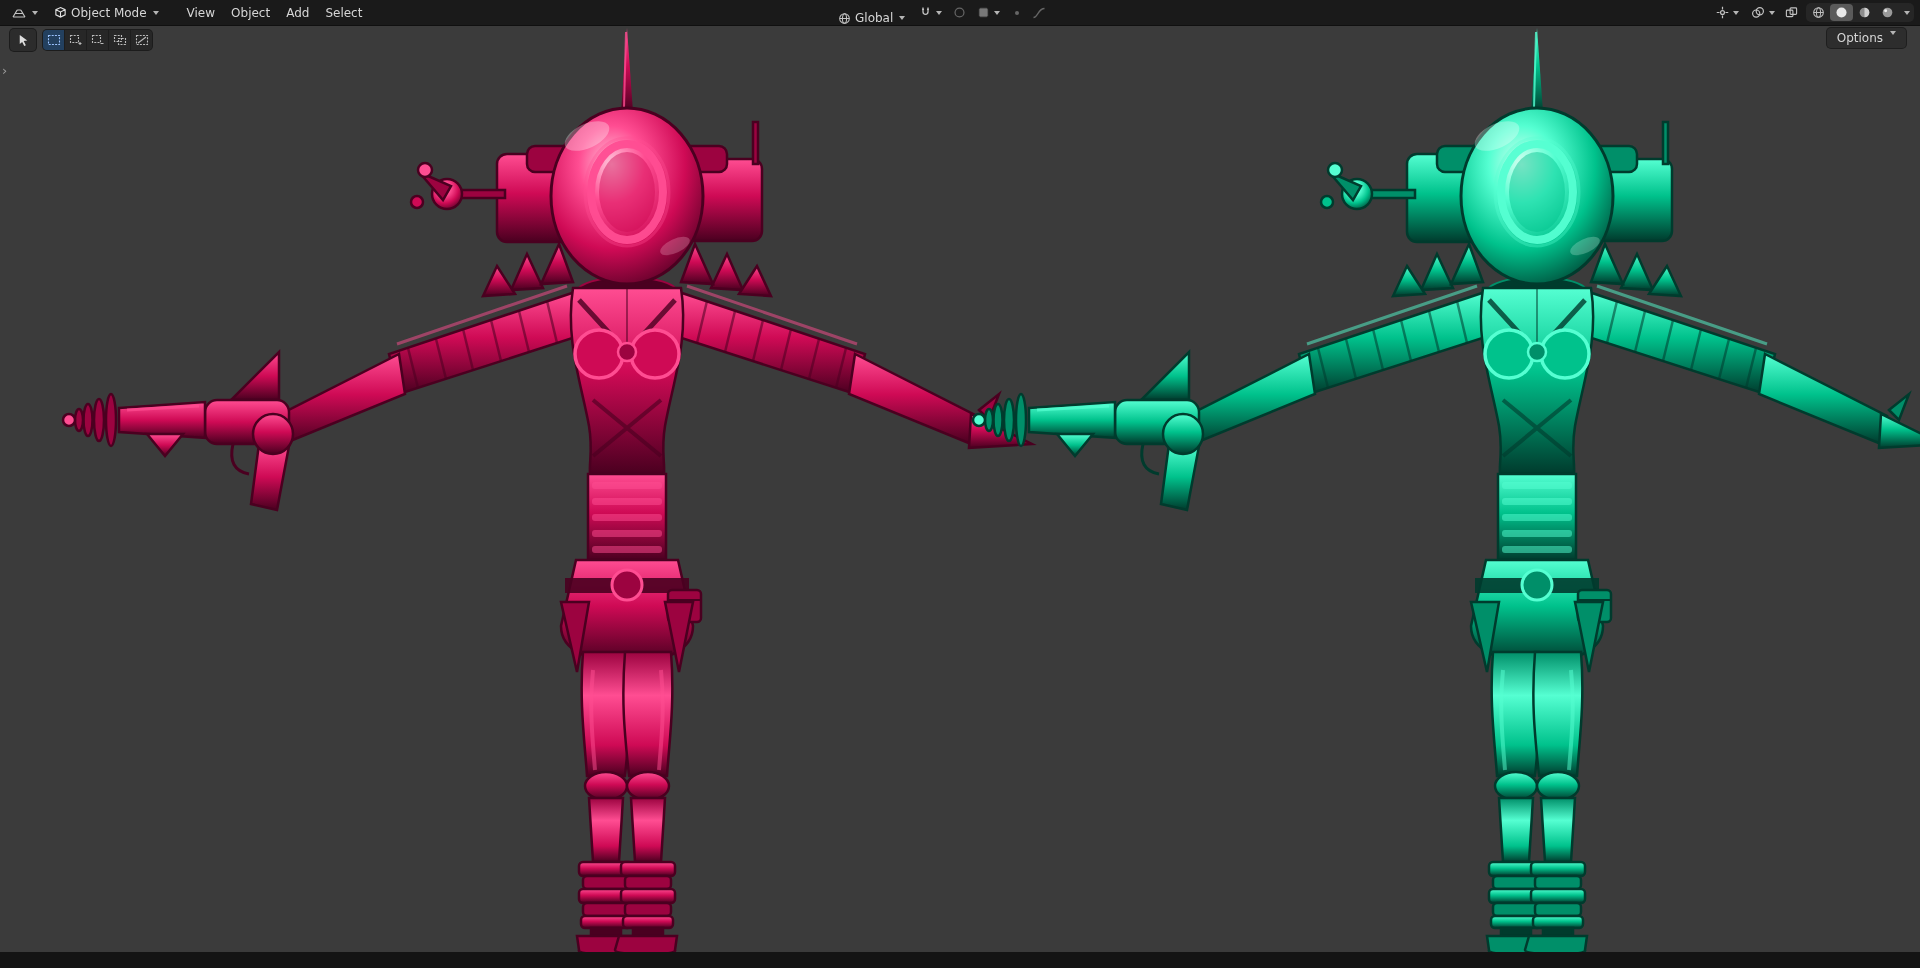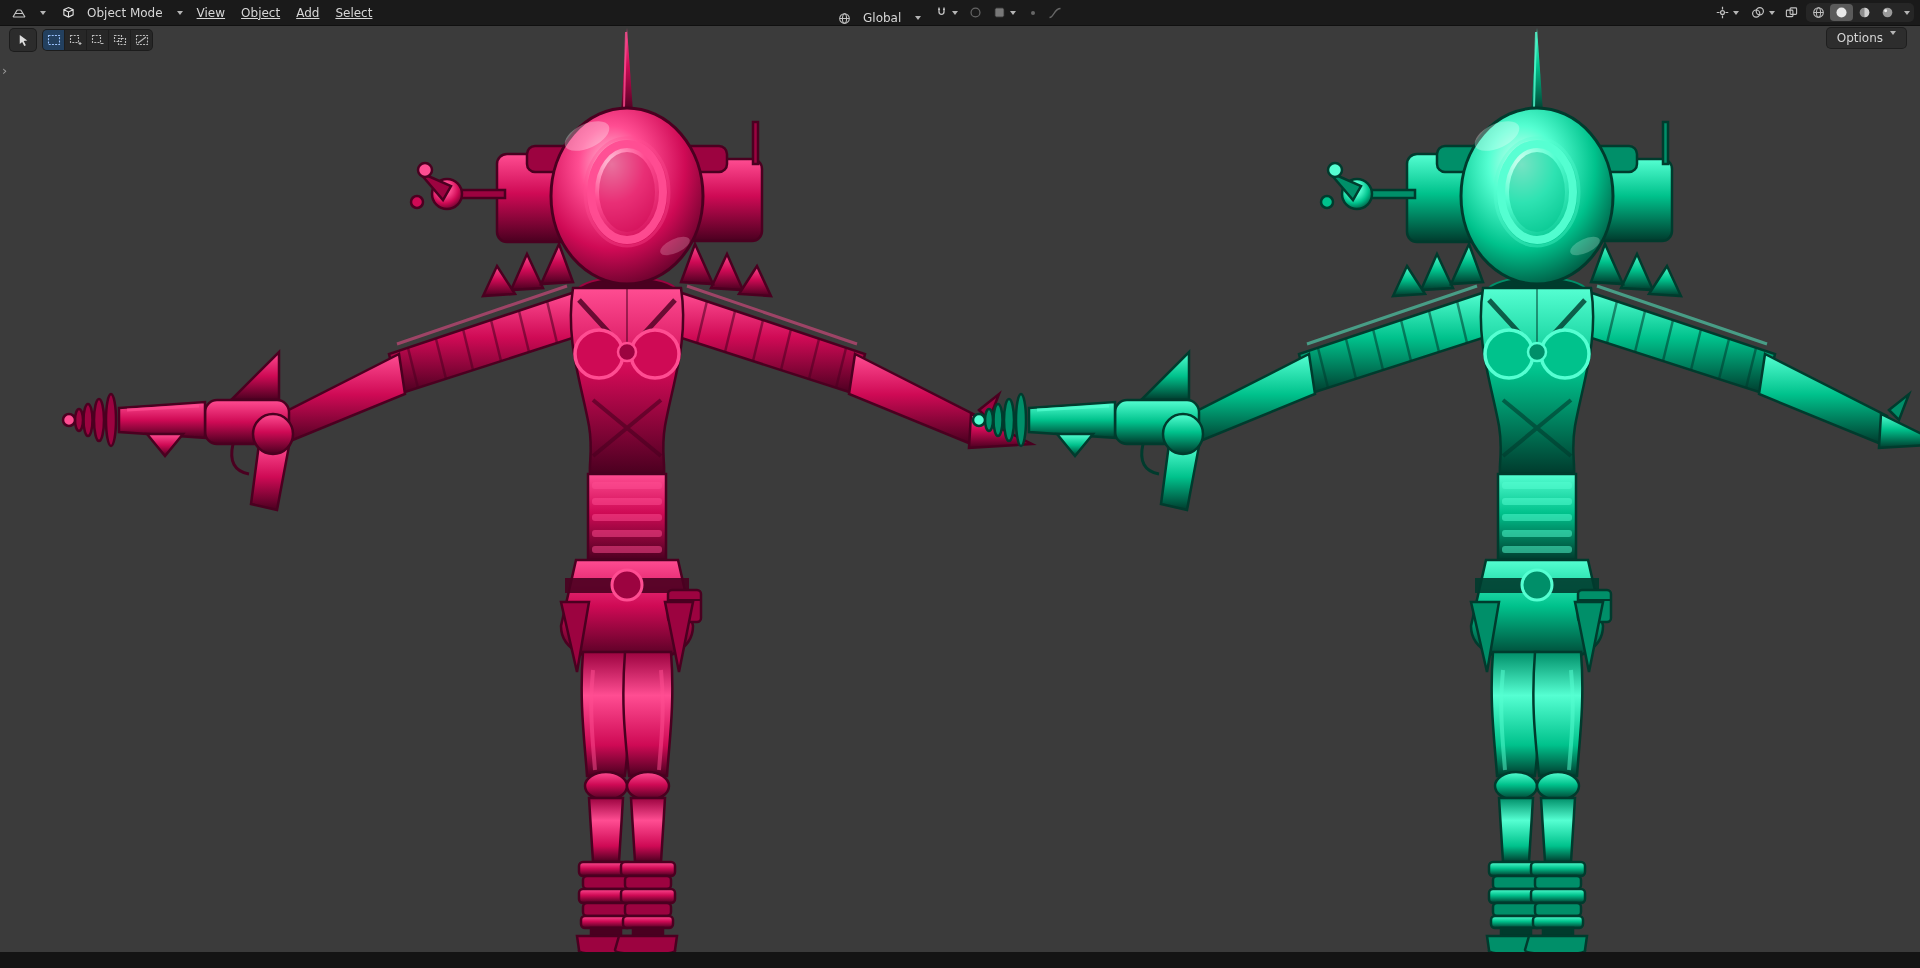--- a/index.html
+++ b/index.html
@@ -4,21 +4,21 @@
 <style>
   html,body{margin:0;padding:0;width:1920px;height:968px;overflow:hidden;
     background:#3b3b3b;font-family:"DejaVu Sans","Liberation Sans",sans-serif;
     font-size:12px;color:#d6d6d6;-webkit-font-smoothing:antialiased;}
   .app{position:relative;width:1920px;height:968px;}
 
   
   header{position:absolute;top:0;left:0;right:0;height:25px;
     background:var(--header-bg,#1a1a1a);display:flex;align-items:center;
     padding-left:6px;border-bottom:1px solid #101010;z-index:30;}
-  .hbtn{display:flex;align-items:center;gap:12px;padding:2px 6px;border-radius:4px;white-space:nowrap;}
+  .hbtn{display:flex;align-items:center;gap:4px;padding:2px 6px;border-radius:4px;white-space:nowrap;}
   .menu{padding:3px 8px;border-radius:4px;cursor:default;}
   .chev{width:0;height:0;border-left:3.5px solid transparent;border-right:3.5px solid transparent;
     border-top:4.5px solid #b5b5b5;display:inline-block;margin-left:2px;}
   .dim{opacity:.45;}
   .icon{display:inline-flex;align-items:center;}
   .icon svg{display:block;}
   .center-cluster{position:absolute;left:835px;top:0;height:25px;display:flex;align-items:center;gap:9px;}
   .right-cluster{position:absolute;right:6px;top:0;height:25px;display:flex;align-items:center;gap:8px;}
   .pill{display:flex;align-items:center;background:#262626;border-radius:5px;padding:1px;}
   .pill .seg{padding:2px 5px;border-radius:4px;display:flex;align-items:center;}
@@ -62,21 +62,21 @@
     <div class="hbtn" style="margin-left:4px;">
       <span class="icon">
         <svg width="13" height="13" viewBox="0 0 14 13" fill="none" stroke="#e0e0e0" stroke-width="1.2">
           <path d="M7,1.2 12,3.5 12,9 7,11.4 2,9 2,3.5 Z M2,3.5 7,5.9 12,3.5 M7,5.9 V11.4"></path>
         </svg>
       </span>
       <span>Object Mode</span>
       <span class="chev"></span>
     </div>
 
-    <nav style="display:flex;margin-left:0;text-decoration:underline;">
+    <nav style="display:flex;margin-left:14px;">
       <span class="menu">View</span>
       <span class="menu">Object</span>
       <span class="menu">Add</span>
       <span class="menu">Select</span>
     </nav>
 
     <div class="center-cluster">
       <div class="hbtn" style="padding:2px 3px;margin-top:11px;">
         <span class="icon">
           <svg width="13" height="13" viewBox="0 0 14 14" fill="none" stroke="#c2c2c2" stroke-width="1.1">

